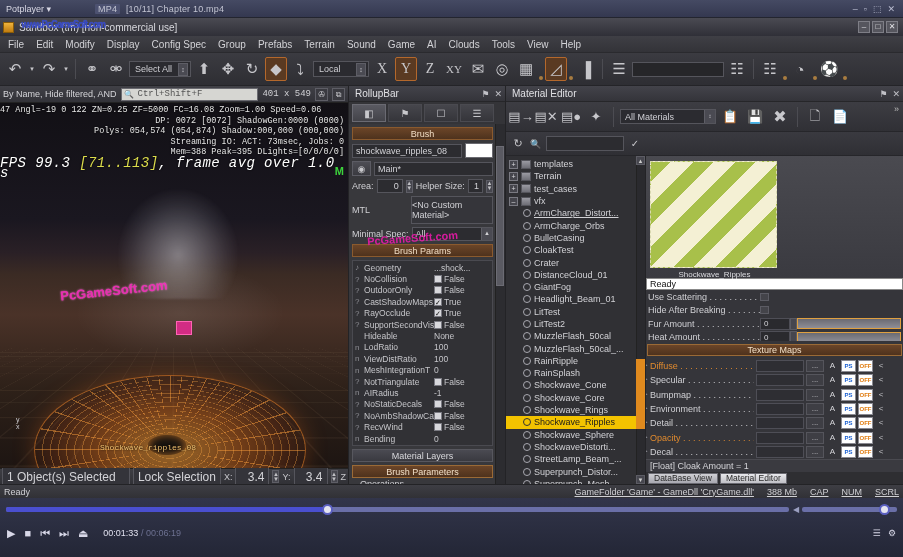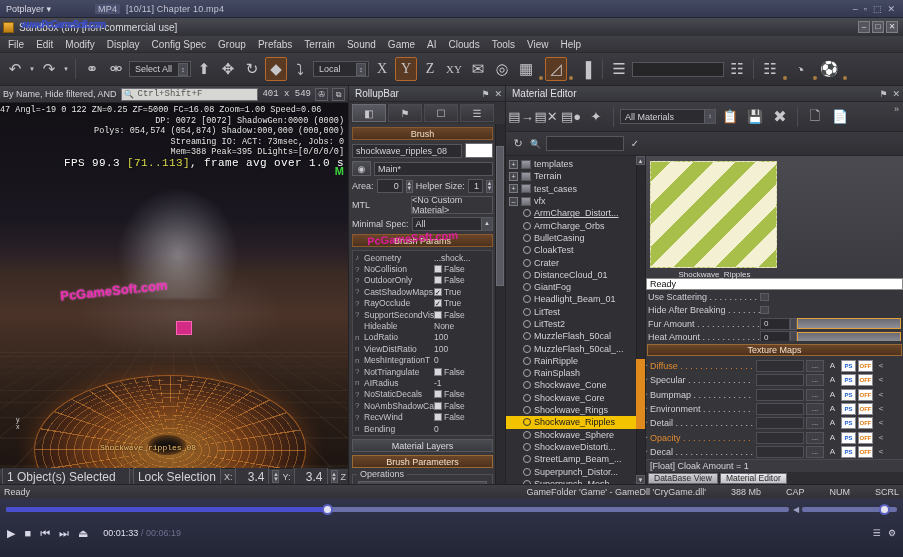--- a/index.html
+++ b/index.html
@@ -108,21 +108,21 @@
       radial-gradient(ellipse 150px 70px at 180px 210px, rgba(255,255,255,.10), transparent 70%),
       linear-gradient(#121015 0%, #1a1720 32%, #2a2026 41%, #3b2b24 47%, #4a3228 58%, #2e2119 78%, #1d1512 100%);
   }
   .vp-stats{
     position:absolute; left:0; top:2px; width:348px;
     font-family:"Liberation Mono",monospace; font-size:8.5px; line-height:10.5px;
     color:#e6e6e6; text-shadow:0 0 2px #000; pointer-events:none;
   }
   .vp-stats div{ padding-right:4px; }
   .vp-stats .r{ text-align:right; }
-  .vp-stats .fps{ text-align:right; font-size:11px; color:#fff; letter-spacing:.4px;}
+  .vp-stats .fps{ font-size:14px; color:#fff; letter-spacing:.4px;font-style:italic;}
   .vp-stats .fps b{ color:#dcdc4c; font-weight:normal;}
   .vp-mark{ position:absolute; right:4px; top:62px; color:#3cd23c; font-weight:bold; font-size:11px;}
   
   .floor{
     position:absolute; left:-40%; top:46%; width:180%; height:60%;
     background:
       repeating-linear-gradient(90deg, rgba(120,95,70,.22) 0 1px, transparent 1px 26px),
       repeating-linear-gradient(0deg, rgba(120,95,70,.20) 0 1px, transparent 1px 18px);
     transform:perspective(160px) rotateX(62deg);
     opacity:.75;
@@ -205,21 +205,21 @@
   .swatch{ width:28px;height:15px;background:#fff;border:1px solid #6a6a70;}
   .rb-btnicon{ width:19px;height:15px;background:linear-gradient(#4d4d54,#3a3a40);border:1px solid #5c5c64;
      display:flex;align-items:center;justify-content:center;font-size:9px;color:#c8c8cc;}
   .rb-lbl{ font-size:9px;color:#d0d0d4; white-space:nowrap;}
   .rb-num{ width:36px;height:14px;background:#2c2c30;border:1px solid #55555c;color:#d2d2d6;
      font-size:9px;display:flex;align-items:center;justify-content:flex-end;padding-right:3px;}
   .rb-combo{ flex:1;height:14px;background:#2c2c30;border:1px solid #55555c;color:#d2d2d6;font-size:9px;
      display:flex;align-items:center;padding:0 0 0 3px;}
   .rb-combo .ar{ margin-left:auto;width:11px;height:12px;background:#4a4a52;border-left:1px solid #5e5e66;
      font-size:6px;text-align:center;line-height:11px;}
-  .rb-wide{ flex:1;height:18px;background:#35353a;border:1px solid #55555c;color:#d2d2d6;font-size:9px;
+  .rb-wide{ flex:1;height:28px;background:#35353a;border:1px solid #55555c;color:#d2d2d6;font-size:9px;
      display:flex;align-items:center;justify-content:center;margin-left:38px;}
   .proplist{ border:1px solid #4a4a50; background:#313135; padding:1px 0; }
   .prow{ display:flex;align-items:center;height:11.4px;font-size:8.5px;color:#c6c6ca;padding-left:2px;}
   .prow .k{ width:9px;color:#8e8e94;font-size:8px;}
   .prow .n{ flex:1; white-space:nowrap; overflow:hidden;}
   .prow .v{ width:58px; display:flex;align-items:center;gap:2px; }
   .cbx{ width:8px;height:8px;border:1px solid #7a7a82;background:#d8d8dc;display:inline-block;
      font-size:7px;line-height:7px;text-align:center;color:#111;}
   .cbx.on:after{ content:"\2713"; }
   .prow .vt{ color:#c6c6ca; font-size:8.5px;}
@@ -295,21 +295,21 @@
   .me-tab{ height:11px;padding:0 5px;font-size:8.5px;display:flex;align-items:center;color:#2a2a2a;
      background:linear-gradient(#cfcfd4,#a8a8b0);border:1px solid #6a6a72;}
   .me-tab.on{ background:linear-gradient(#e8e8ec,#c0c0c6);}
 
   
   .sb-status{
     height:14px;flex:0 0 14px;display:flex;align-items:center;
     background:linear-gradient(#3e3e44,#313136);border-top:1px solid #232326;font-size:9px;color:#d0d0d4;
     padding:0 4px;
   }
-  .sb-status .right{ margin-left:auto; display:flex; gap:25px; }
+  .sb-status .right{ margin-left:auto; display:flex; gap:13px;text-decoration:underline; }
 
   
   #ppbottom{
     position:absolute;left:0;top:498px;width:903px;height:59px;
     background:linear-gradient(#32354a,#232636);
     display:flex;flex-direction:column;
   }
   .seekrow{ height:22px;display:flex;align-items:center;padding:0 6px;gap:4px;}
   .seekbar{ position:relative;height:5px;background:#6a6fa8;border-radius:2px;flex:1;}
   .seekbar .fill{ position:absolute;left:0;top:0;height:5px;width:41%;background:#4a4fd0;border-radius:2px;}

